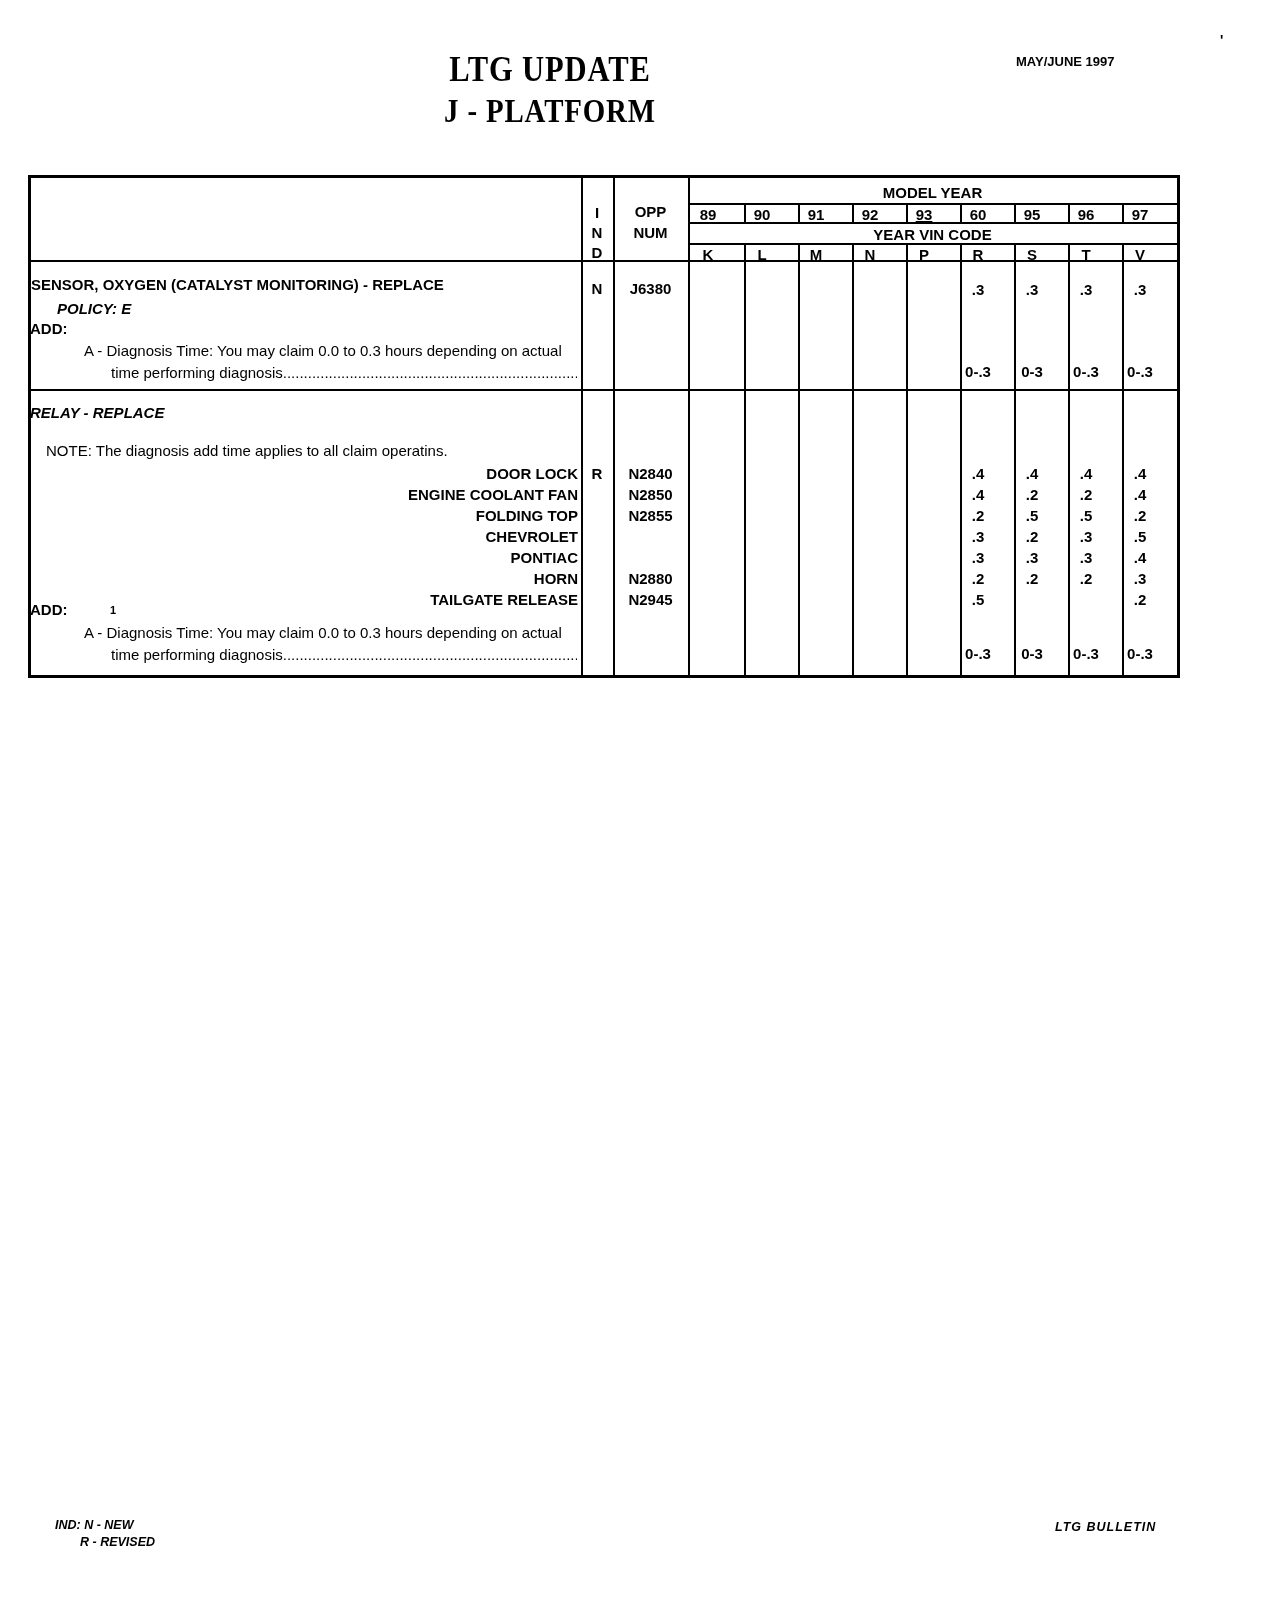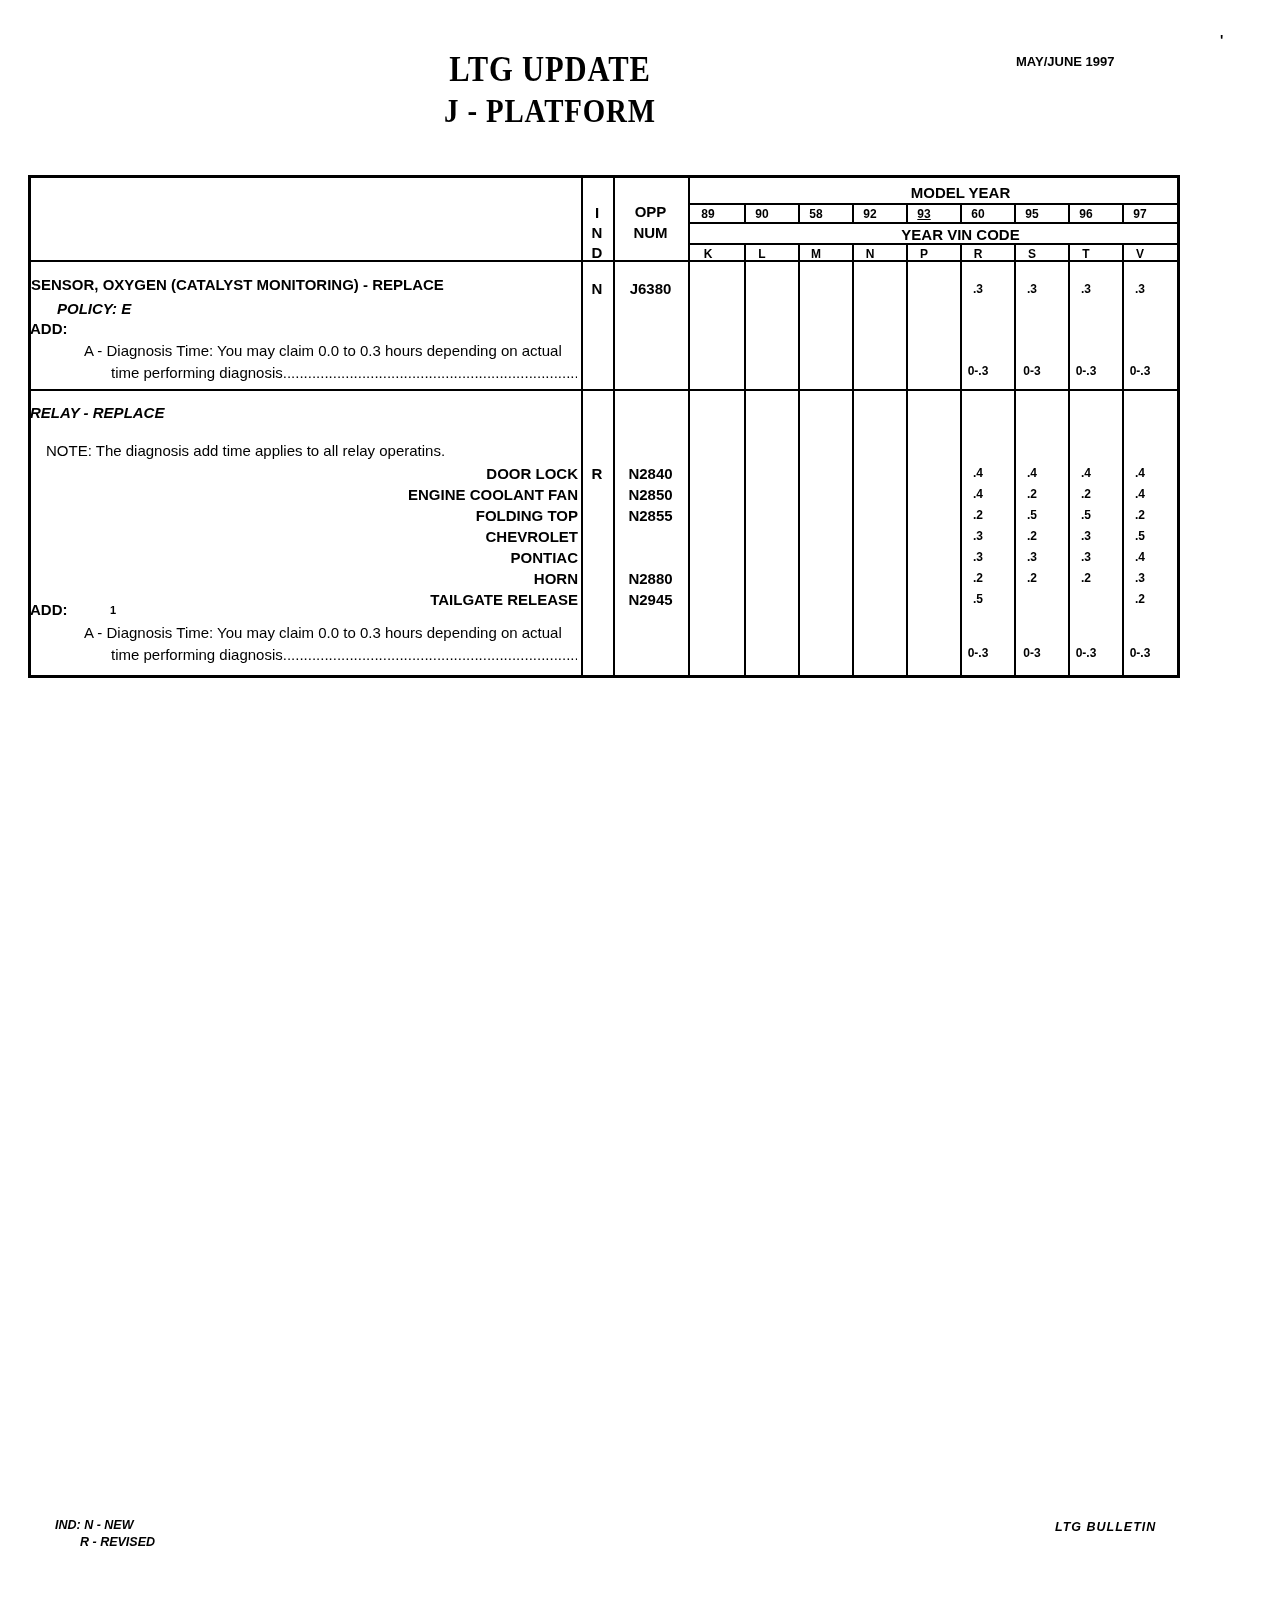--- a/index.html
+++ b/index.html
@@ -5,30 +5,30 @@
   html,body{margin:0;padding:0;background:#9a9a9a;}
   .page{
     position:relative;width:1264px;height:1616px;background:#ffffff;
     font-family:"Liberation Sans",sans-serif;color:#000;margin:0 auto;
     overflow:hidden;
   }
   .t{position:absolute;white-space:nowrap;font-size:15px;line-height:17px;}
   .b{font-weight:bold;}
   .it{font-style:italic;}
   .sm{font-size:12.5px;line-height:14px;font-style:italic;}
-  .ctr{text-align:center;padding-left:28px;}
+  .ctr{text-align:center;}
   
   .hl,.vl{position:absolute;background:#000;}
   .hl{height:2px;}
   .vl{width:2px;}
   .frame{position:absolute;left:28px;top:175px;width:1152px;height:503px;
          border:3px solid #000;box-sizing:border-box;background:transparent;}
   
   .col{position:absolute;width:36px;text-align:center;white-space:nowrap;
-       font-size:12px;font-weight:bold;line-height:17px;}
+       font-size:15px;font-weight:bold;line-height:17px;}
   .x0{left:690px}.x1{left:744px}.x2{left:798px}.x3{left:852px}.x4{left:906px}
   .x5{left:960px}.x6{left:1014px}.x7{left:1068px}.x8{left:1122px}
   .indcol{position:absolute;left:581px;width:32px;text-align:center;
           font-size:15px;font-weight:bold;white-space:nowrap;line-height:17px;}
   .oppcol{position:absolute;left:613px;width:75px;text-align:center;
           font-size:15px;font-weight:bold;white-space:nowrap;line-height:17px;}
   .rlabel{position:absolute;left:170px;width:408px;text-align:right;
           font-size:15px;font-weight:bold;white-space:nowrap;line-height:17px;}
   .leader{overflow:hidden;width:466px;}
   .title-line{position:absolute;left:380px;width:340px;text-align:center;
@@ -76,21 +76,21 @@
   <div class="hl" style="left:31px;top:389px;width:1146px;"></div>
 
   <div class="indcol" style="top:204px;">I</div>
   <div class="indcol" style="top:224px;">N</div>
   <div class="indcol" style="top:244px;">D</div>
   <div class="oppcol" style="top:203px;">OPP</div>
   <div class="oppcol" style="top:224px;">NUM</div>
   <div class="t b ctr" style="left:688px;top:184px;width:489px;">MODEL  YEAR</div>
   <div class="col x0" style="top:206px;">89</div>
   <div class="col x1" style="top:206px;">90</div>
-  <div class="col x2" style="top:206px;">58</div>
+  <div class="col x2" style="top:206px;">91</div>
   <div class="col x3" style="top:206px;">92</div>
   <div class="col x4" style="top:206px;text-decoration:underline;">93</div>
   <div class="col x5" style="top:206px;">60</div>
   <div class="col x6" style="top:206px;">95</div>
   <div class="col x7" style="top:206px;">96</div>
   <div class="col x8" style="top:206px;">97</div>
   <div class="t b ctr" style="left:688px;top:226px;width:489px;">YEAR  VIN  CODE</div>
   <div class="col x0" style="top:246px;">K</div>
   <div class="col x1" style="top:246px;">L</div>
   <div class="col x2" style="top:246px;">M</div>
@@ -111,21 +111,21 @@
   <div class="t b" style="left:57px;top:300px;font-style:italic;">POLICY: E</div>
   <div class="t b" style="left:30px;top:320px;">ADD:</div>
   <div class="t" style="left:84px;top:342px;">A - Diagnosis Time:  You may claim 0.0 to 0.3 hours depending on actual</div>
   <div class="t leader" style="left:111px;top:364px;">time performing diagnosis..........................................................................................</div>
   <div class="col x5" style="top:363px;">0-.3</div>
   <div class="col x6" style="top:363px;">0-3</div>
   <div class="col x7" style="top:363px;">0-.3</div>
   <div class="col x8" style="top:363px;">0-.3</div>
 
   <div class="t b" style="left:30px;top:404px;font-style:italic;">RELAY - REPLACE</div>
-  <div class="t" style="left:46px;top:442px;">NOTE: The diagnosis add time applies to all relay operatins.</div>
+  <div class="t" style="left:46px;top:442px;">NOTE: The diagnosis add time applies to all claim operatins.</div>
 
   <div class="rlabel" style="top:465px;">DOOR LOCK</div>
   <div class="indcol" style="top:465px;">R</div>
   <div class="oppcol" style="top:465px;">N2840</div>
   <div class="col x5" style="top:465px;">.4</div>
   <div class="col x6" style="top:465px;">.4</div>
   <div class="col x7" style="top:465px;">.4</div>
   <div class="col x8" style="top:465px;">.4</div>
 
   <div class="rlabel" style="top:486px;">ENGINE COOLANT FAN</div>

